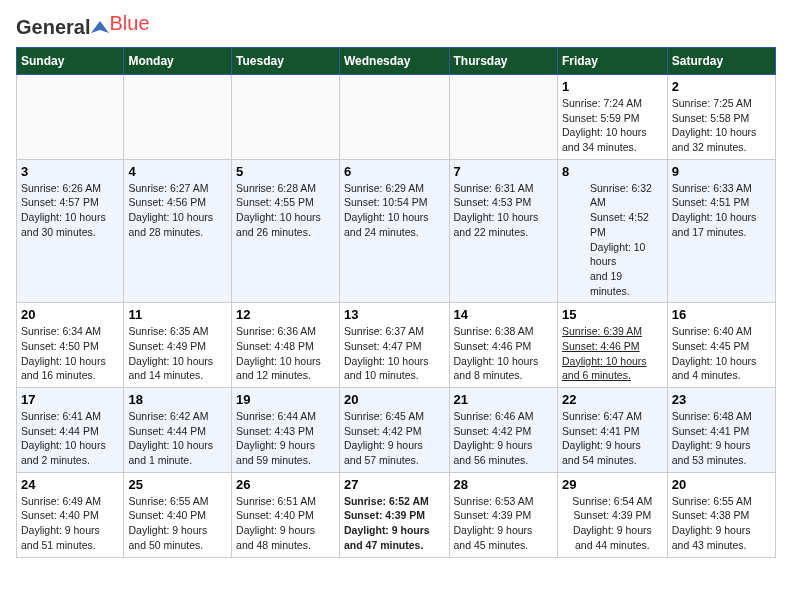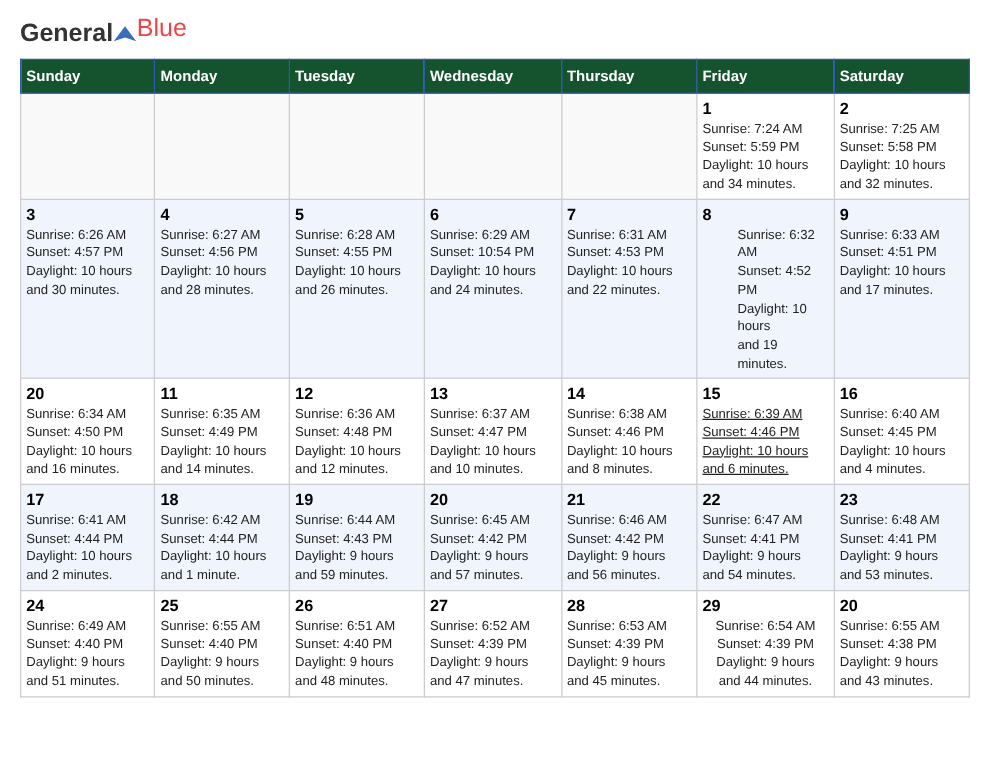--- a/index.html
+++ b/index.html
@@ -297,21 +297,21 @@
         </td>
         <td>
           <div class="day-number">26</div>
           <div class="day-info" style="white-space: pre-line;">Sunrise: 6:51 AM
 Sunset: 4:40 PM
 Daylight: 9 hours
 and 48 minutes.</div>
         </td>
         <td>
           <div class="day-number">27</div>
-          <div class="day-info" style="white-space: pre-line;">Sunrise: 6:52 AM
+          <div class="day-info" style="white-space: pre-line; font-weight: bold;">Sunrise: 6:52 AM
 Sunset: 4:39 PM
 Daylight: 9 hours
 and 47 minutes.</div>
         </td>
         <td>
           <div class="day-number">28</div>
           <div class="day-info" style="white-space: pre-line;">Sunrise: 6:53 AM
 Sunset: 4:39 PM
 Daylight: 9 hours
 and 45 minutes.</div>

